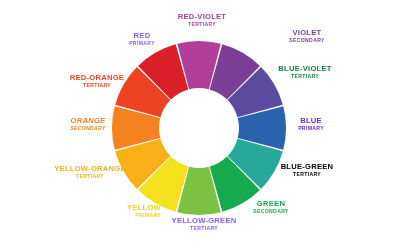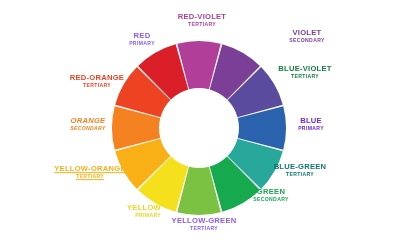--- a/index.html
+++ b/index.html
@@ -69,37 +69,37 @@
         <span class="label-role">SECONDARY</span>
       </div>
       <div class="wheel-label" style="left: 305px; top: 72px; color: #15803d;">
         <span class="label-name">BLUE-VIOLET</span>
         <span class="label-role">TERTIARY</span>
       </div>
       <div class="wheel-label" style="left: 311px; top: 124px; color: #6d28d9;">
         <span class="label-name">BLUE</span>
         <span class="label-role">PRIMARY</span>
       </div>
-      <div class="wheel-label" style="left: 300px; top: 170px; color: #0f766e;">
+      <div class="wheel-label" style="left: 307px; top: 170px; color: #000000;">
         <span class="label-name">BLUE-GREEN</span>
         <span class="label-role">TERTIARY</span>
       </div>
-      <div class="wheel-label" style="left: 271px; top: 195px; color: rgb(23, 169, 78);">
+      <div class="wheel-label" style="left: 271px; top: 207px; color: rgb(23, 169, 78);">
         <span class="label-name">GREEN</span>
         <span class="label-role">SECONDARY</span>
       </div>
       <div class="wheel-label" style="left: 204px; top: 224px; color: #8b5cf6;">
         <span class="label-name">YELLOW-GREEN</span>
         <span class="label-role">TERTIARY</span>
       </div>
       <div class="wheel-label" style="left: 144px; top: 211px; color: rgb(236, 212, 29); text-align: right;">
         <span class="label-name">YELLOW</span>
         <span class="label-role">PRIMARY</span>
       </div>
-      <div class="wheel-label" style="left: 90px; top: 172px; color: rgb(249, 176, 22); text-decoration: underline;">
+      <div class="wheel-label" style="left: 90px; top: 172px; color: rgb(249, 176, 22);">
         <span class="label-name">YELLOW-ORANGE</span>
         <span class="label-role">TERTIARY</span>
       </div>
       <div class="wheel-label" style="left: 88px; top: 124px; color: rgb(245, 130, 32); font-style: italic;">
         <span class="label-name">ORANGE</span>
         <span class="label-role">SECONDARY</span>
       </div>
       <div class="wheel-label" style="left: 97px; top: 73px; color: rgb(238, 67, 35); margin-top: 8px;">
         <span class="label-name">RED-ORANGE</span>
         <span class="label-role">TERTIARY</span>

